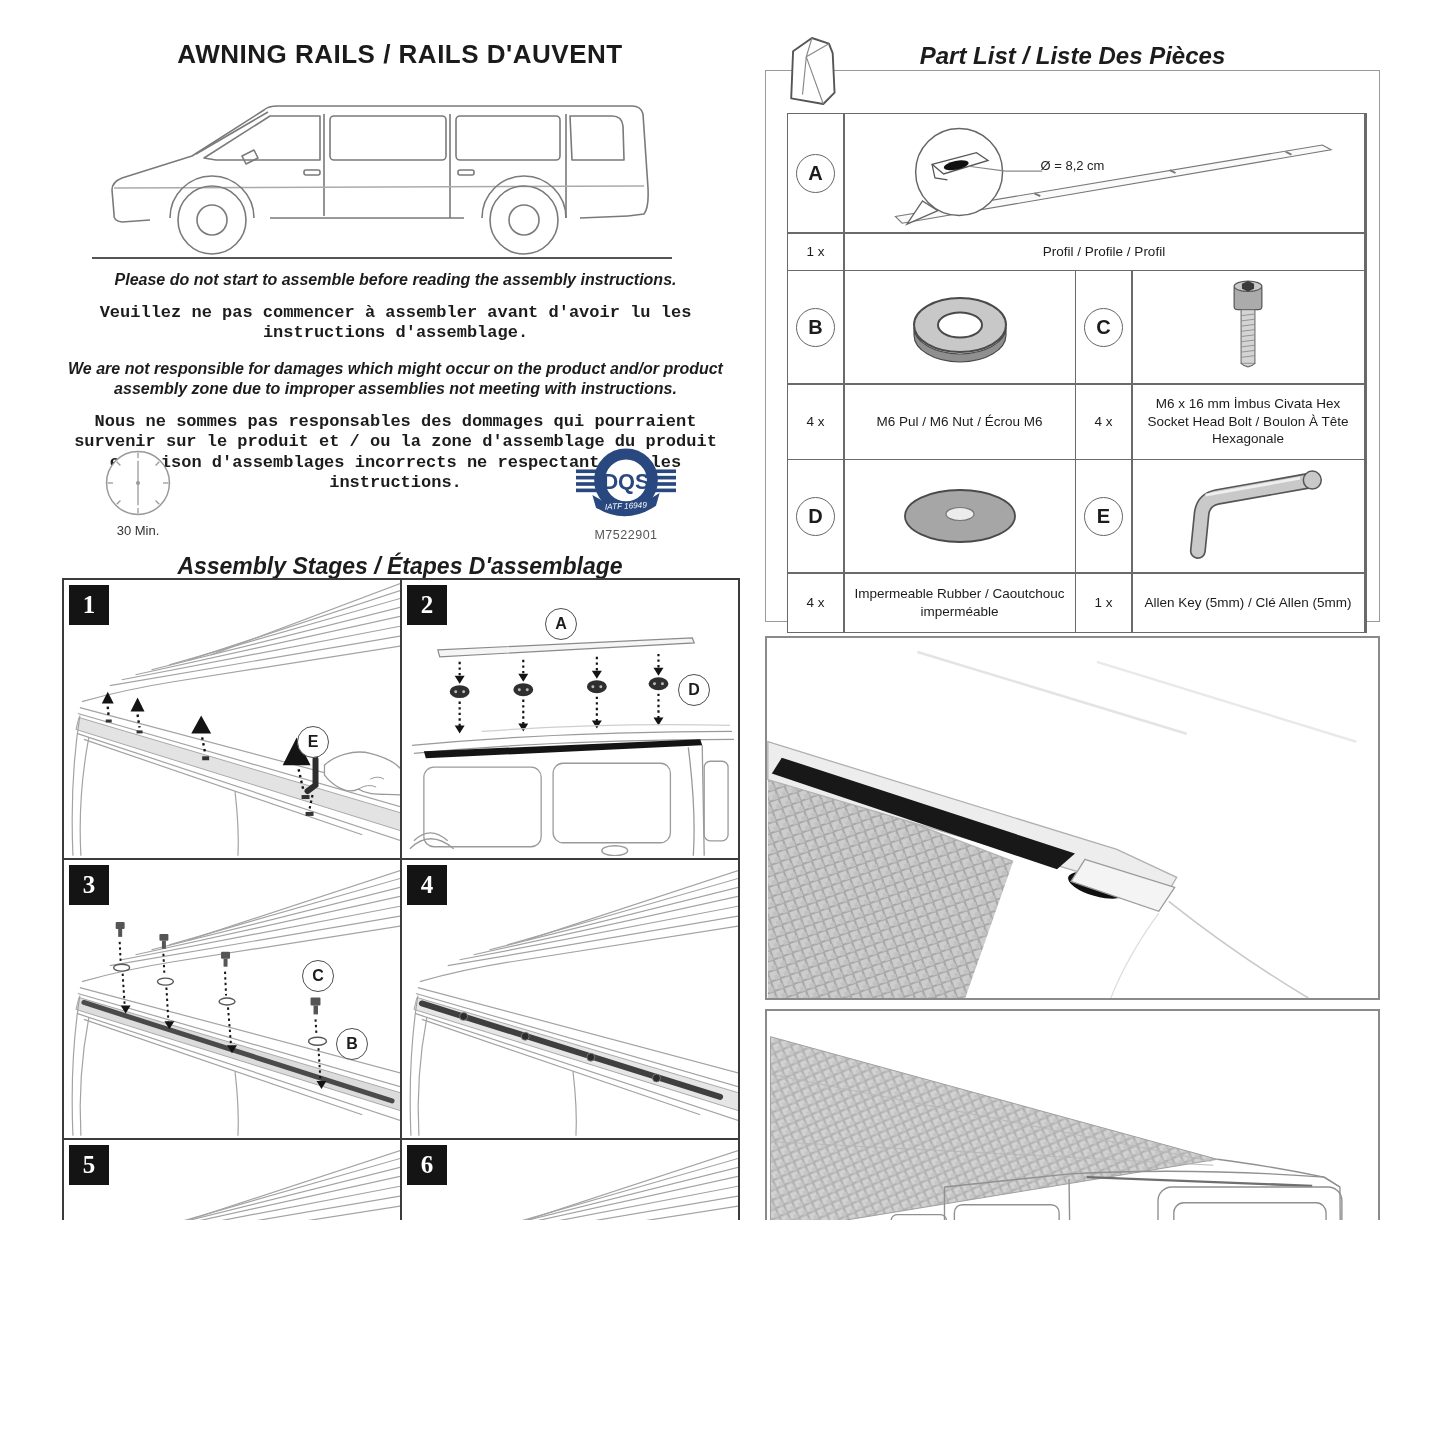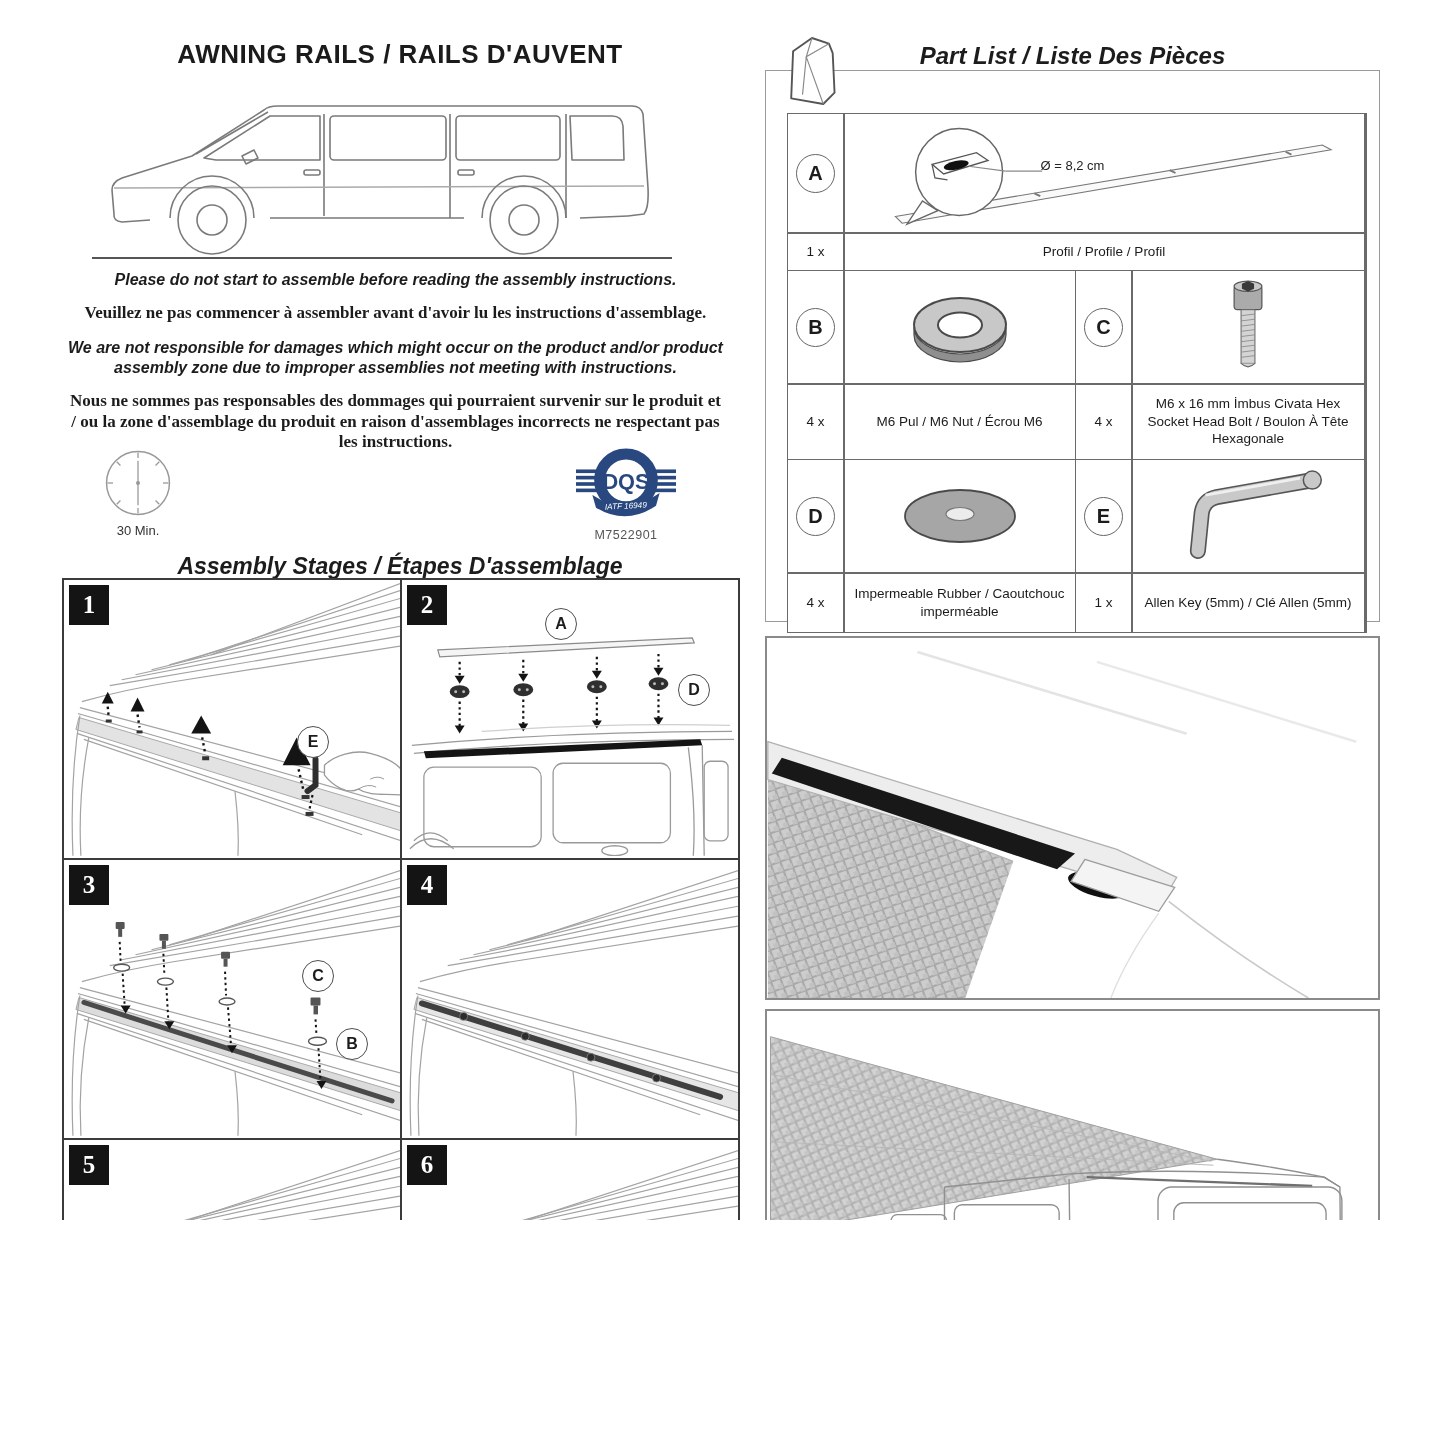--- a/index.html
+++ b/index.html
@@ -7,21 +7,21 @@
         font-family:"Liberation Sans",sans-serif;color:#1c1c1c;}
   .abs{position:absolute;}
   svg{display:block;}
 
   
   .main-title{left:62px;top:22px;width:676px;text-align:center;
     font-size:26px;font-weight:bold;letter-spacing:.5px;color:#1b1b1b;}
   .van-art{left:92px;top:68px;}
   .warnings{left:68px;top:270px;width:655px;text-align:center;}
   .w-en{margin:0 0 13px 0;font-style:italic;font-weight:bold;font-size:16px;line-height:1.25;}
-  .w-fr{margin:0 0 15px 0;font-family:Liberation Serif, serif;font-weight:bold;font-size:17px;line-height:1.2;}
+  .w-fr{margin:0 0 15px 0;font-family:Liberation Mono, monospace;font-weight:bold;font-size:17px;line-height:1.2;}
   .clock-box{left:98px;top:446px;width:80px;text-align:center;}
   .clock-label{margin-top:3px;font-size:13px;color:#333;}
   .dqs-box{left:574px;top:442px;width:104px;text-align:center;}
   .dqs-code{margin-top:2px;font-size:12.5px;color:#555;letter-spacing:.5px;}
   .assembly-title{left:62px;top:534px;width:676px;text-align:center;
     font-size:23px;font-weight:bold;font-style:italic;}
   .stages-grid{left:62px;top:578px;width:678px;height:842px;
     background:#3b3b3b;border:2.5px solid #3b3b3b;box-sizing:border-box;
     display:grid;grid-template-columns:1fr 1fr;grid-template-rows:1fr 1fr 1fr;gap:2px;}
   .stage{position:relative;background:#fff;overflow:hidden;}

